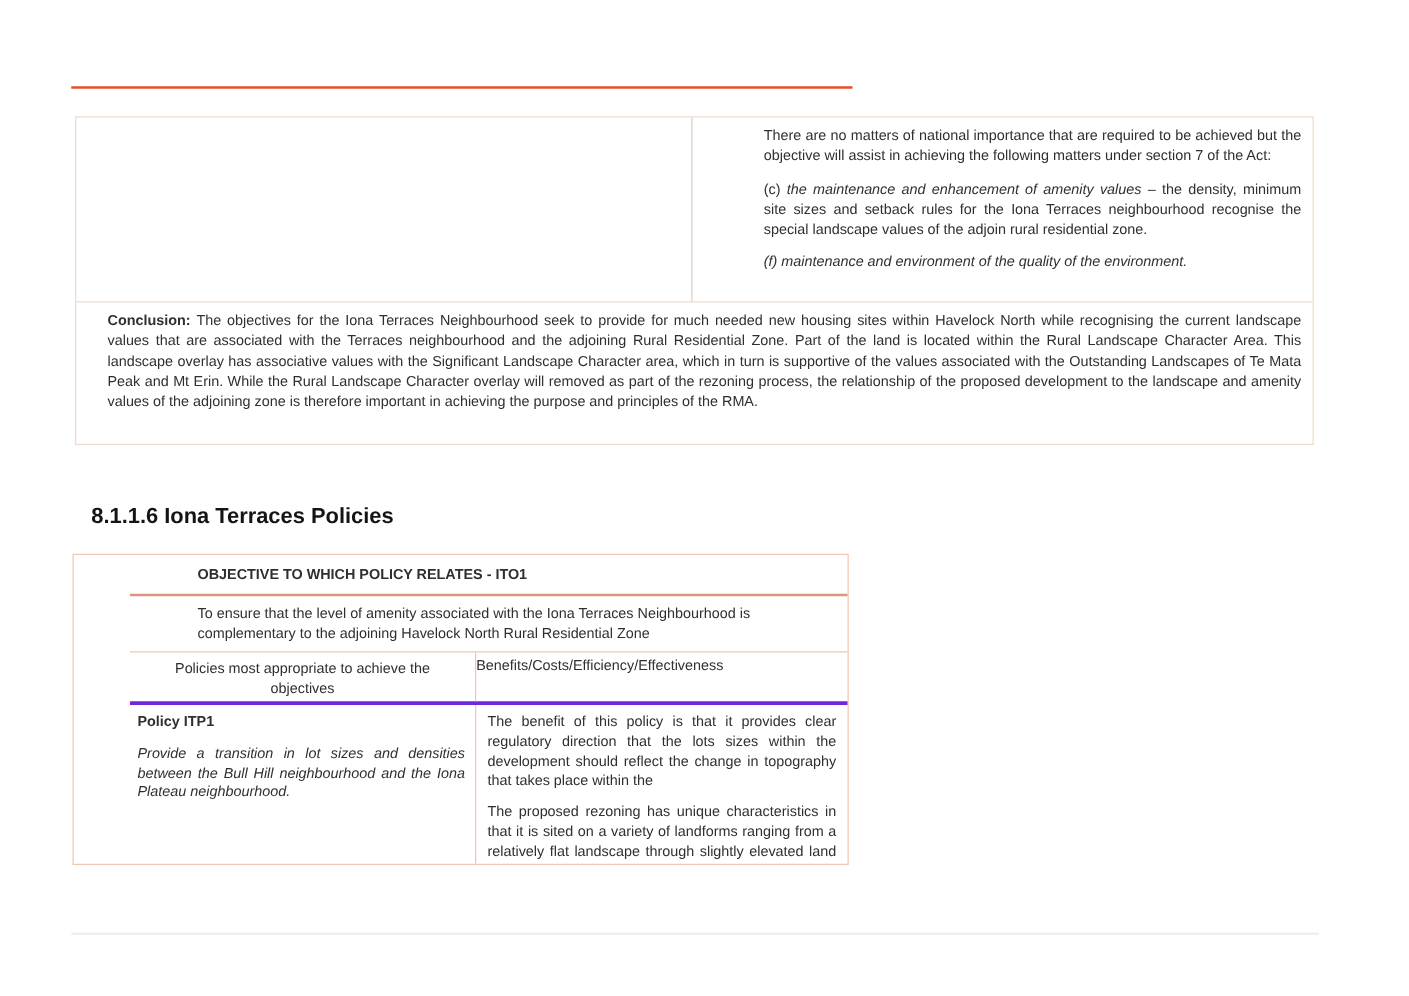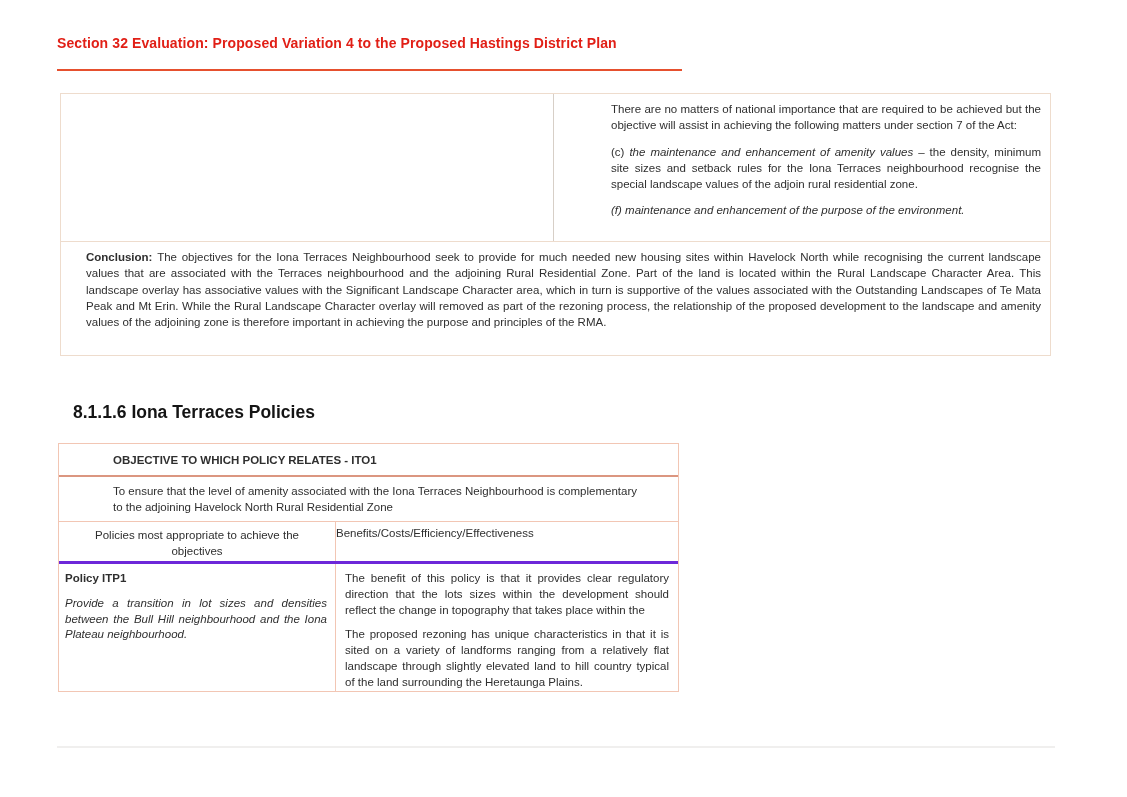--- a/index.html
+++ b/index.html
@@ -38,21 +38,21 @@
 
   
   .section-heading {
     position:absolute; left:57px; top:386px; margin:16px;
     font-size:17.5px; font-weight:bold; color:#141414;
   }
 
   
   .table2 {
     position:absolute; left:58px; top:443px; width:621px;
-    border:1px solid #f2c6b4; box-sizing:border-box; font-size:11.5px; background:#fff;
+    border:1px solid #f2c6b4; box-sizing:border-box; font-size:11.5px; background:#fff;padding-left:45px;
   }
   .t2-row1 {
     height:33px; display:flex; align-items:center; padding-left:54px;
     box-sizing:border-box; font-weight:bold; border-bottom:2px solid #db9680;
   }
   .t2-row2 {
     height:45px; padding:6px 8px 0 54px; box-sizing:border-box;
     border-bottom:1px solid #f2c6b4; line-height:16px; overflow:hidden;
   }
   .t2-row2 .wrap-block { display:block; max-width:525px; }
@@ -73,30 +73,29 @@
   
   .footer-rule {
     position:absolute; left:57px; top:746px; width:998px; height:2px; background:#f0efee;
   }
 </style>
 </head>
 <body>
 
 <div class="page">
 
-  <h1 class="doc-title">Section 32 Evaluation: Proposed Variation 4 to the Proposed Hastings District Plan</h1>
   <div class="title-rule"></div>
 
   <div class="table1">
     <div class="t1-row1">
       <div class="t1-left"></div>
       <div class="t1-right">
         <p>There are no matters of national importance that are required to be achieved but the objective will assist in achieving the following matters under section 7 of the Act:</p>
         <p><span>(c) </span><span class="ital">the maintenance and enhancement of amenity values</span><span> – the density, minimum site sizes and setback rules for the Iona Terraces neighbourhood recognise the special landscape values of the adjoin rural residential zone.</span></p>
-        <p class="ital">(f) maintenance and enhancement of the purpose of the environment.</p>
+        <p class="ital">(f) maintenance and environment of the quality of the environment.</p>
       </div>
     </div>
     <div class="t1-row2">
       <p><span class="bold">Conclusion: </span><span>The objectives for the Iona Terraces Neighbourhood seek to provide for much needed new housing sites within Havelock North while recognising the current landscape values that are associated with the Terraces neighbourhood and the adjoining Rural Residential Zone. Part of the land is located within the Rural Landscape Character Area. This landscape overlay has associative values with the Significant Landscape Character area, which in turn is supportive of the values associated with the Outstanding Landscapes of Te Mata Peak and Mt Erin. While the Rural Landscape Character overlay will removed as part of the rezoning process, the relationship of the proposed development to the landscape and amenity values of the adjoining zone is therefore important in achieving the purpose and principles of the RMA.</span></p>
     </div>
   </div>
 
   <h2 class="section-heading">8.1.1.6 Iona Terraces Policies</h2>
 
   <div class="table2">

